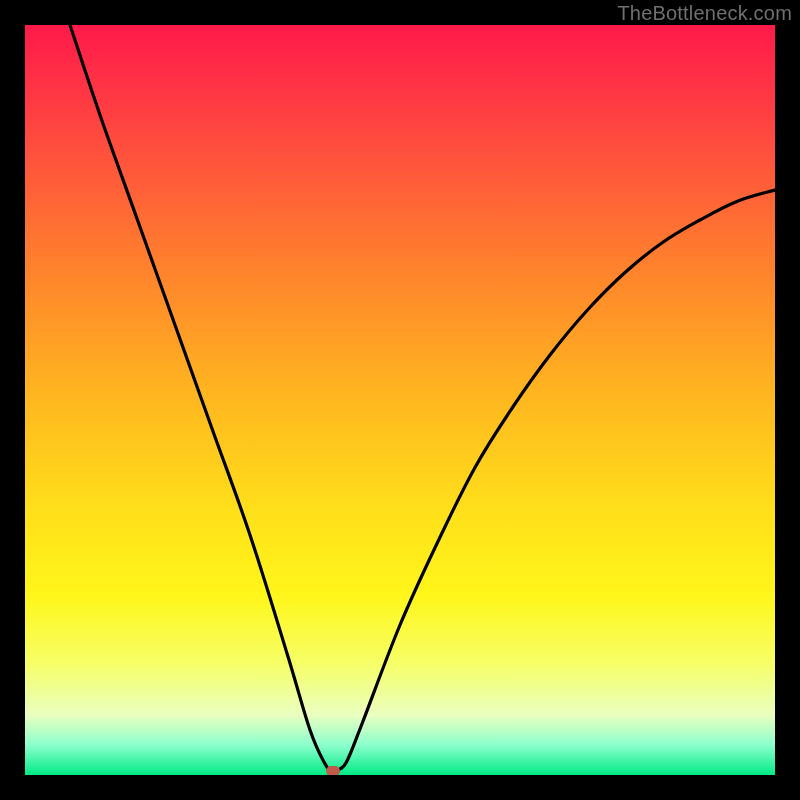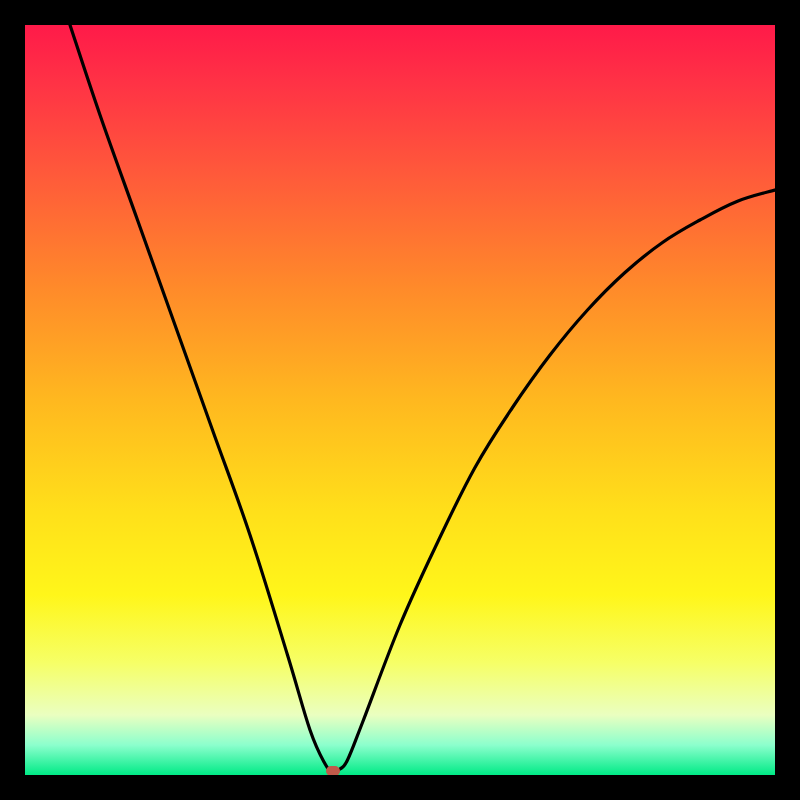--- a/index.html
+++ b/index.html
@@ -64,20 +64,21 @@
     background: #c05a4a;
     border-radius: 5px;
     transform: translate(-50%, -50%);
   }
 </style>
 </head>
 <body>
 
 <div class="frame">
 
+  <div class="watermark">TheBottleneck.com</div>
 
   <div class="plot-area">
     <div class="gradient-bg"></div>
 
     <svg class="curve" viewBox="0 0 750 750" preserveAspectRatio="none">
       <path id="curve-path" d="M 45 0 C 50.4 16.2, 62.85 54.9, 75 90 C 87.15 125.1, 99 157.2, 112.5 195 C 126 232.8, 136.5 262.2, 150 300 C 163.5 337.8, 174 367.2, 187.5 405 C 201 442.8, 211.5 469.5, 225 510 C 238.5 550.5, 251.7 594.9, 262.5 630 C 273.3 665.1, 278.25 685.425, 285 705 C 291.75 724.575, 295.95 731.325, 300 738.75 C 304.05 746.175, 304.8 745.305, 307.5 746.25 C 310.2 747.195, 312.3 746.025, 315 744 C 317.7 741.975, 318.45 743.37, 322.5 735 C 326.55 726.63, 328.05 721.8, 337.5 697.5 C 346.95 673.2, 361.5 632.4, 375 600 C 388.5 567.6, 399.00000000000006 545.85, 412.50000000000006 517.5 C 426.00000000000006 489.15, 436.5 466.8, 450 442.5 C 463.5 418.2, 474 402.75, 487.5 382.5 C 501 362.25, 511.5 347.54999999999995, 525 329.99999999999994 C 538.5 312.44999999999993, 549 299.85, 562.5 285 C 576 270.15, 586.5 259.6499999999999, 600 247.49999999999994 C 613.5 235.34999999999994, 624 226.95, 637.5 217.5 C 651 208.05, 661.5 202.425, 675 195 C 688.5 187.575, 699 181.65, 712.5 176.25 C 726 170.85, 743.25 167.025, 750 165" fill="none" stroke="#000" stroke-width="3.2" stroke-linejoin="round" stroke-linecap="round"></path>
     </svg>
 
     <div id="min-marker" class="minimum-marker" style="left: 307.5px; top: 746.25px; background: rgb(192, 90, 74);"></div>
   </div>

